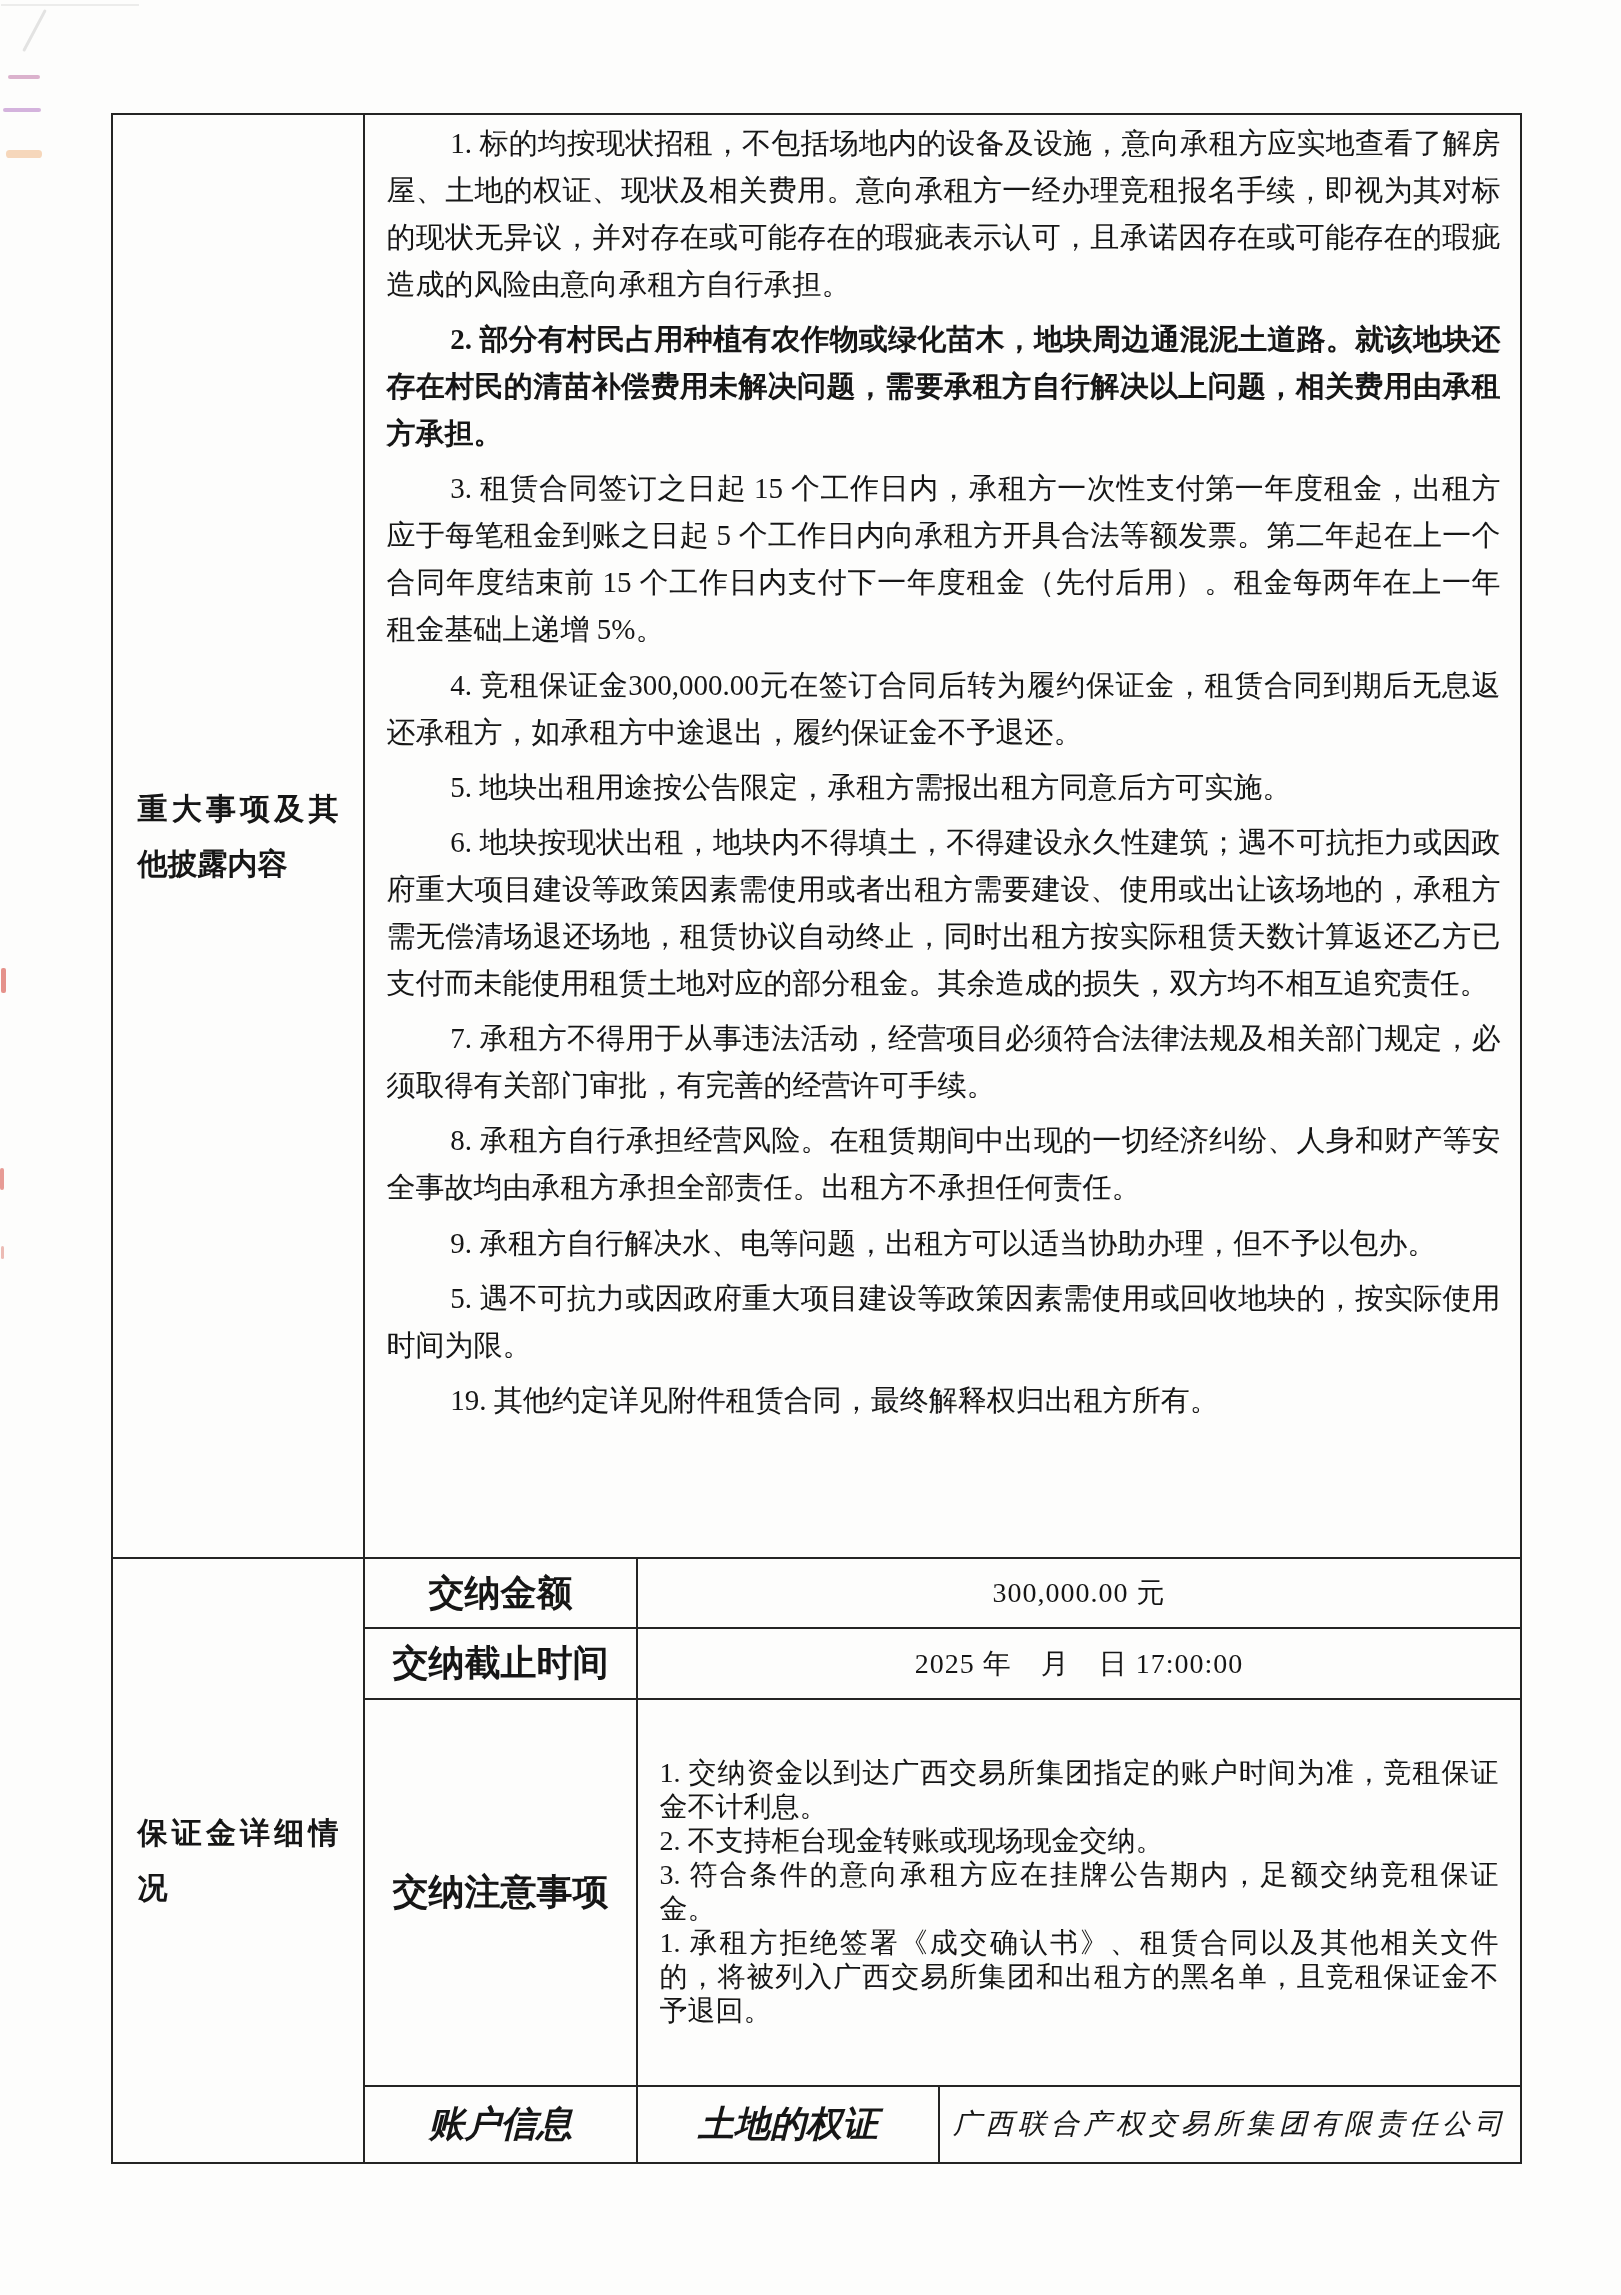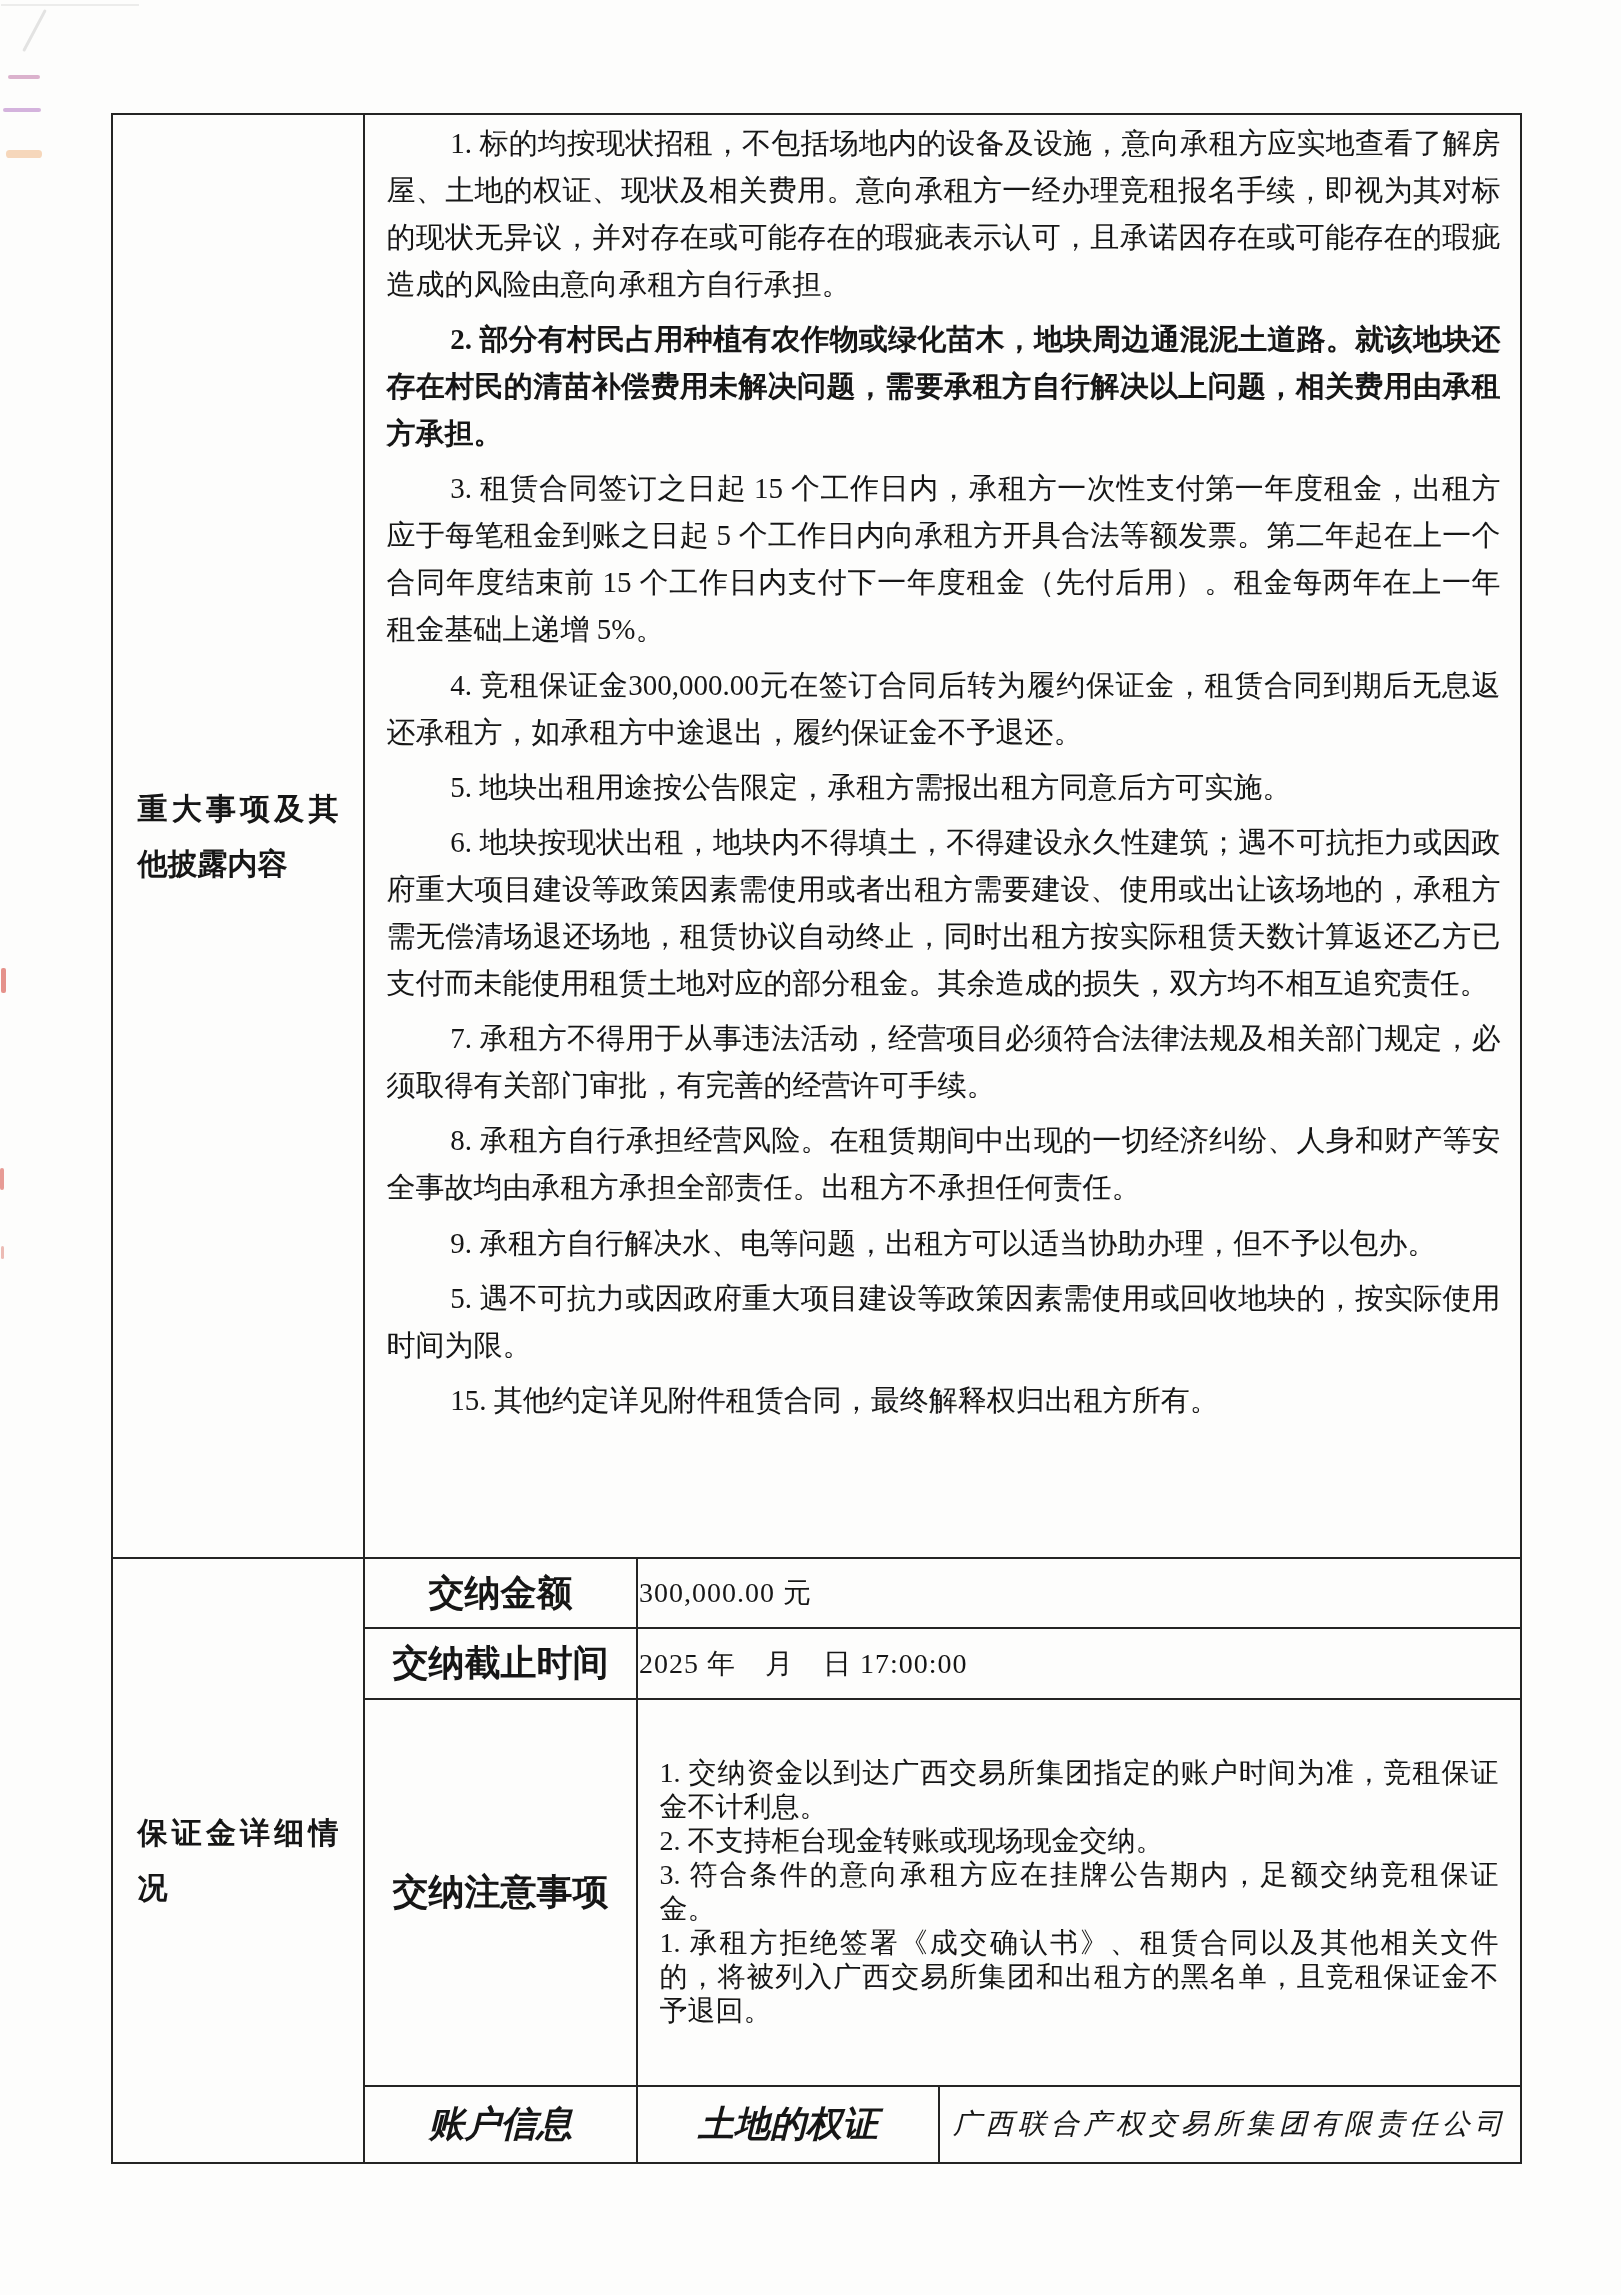--- a/index.html
+++ b/index.html
@@ -49,20 +49,21 @@
   .para.bold{font-weight:bold;}
   
   td.cell-label{
     font-weight:bold;
     font-size:36px;
     text-align:center;
     vertical-align:middle;
   }
   td.cell-value{
     font-size:28px;
+    text-align:center;
     vertical-align:middle;
     letter-spacing:1px;
   }
   td.cell-notes{
     vertical-align:middle;
     padding:9.2px 21.5px;
   }
   .note{
     font-size:28px;
     line-height:34px;
@@ -125,21 +126,21 @@
         <p class="para">1. 标的均按现状招租，不包括场地内的设备及设施，意向承租方应实地查看了解房屋、土地的权证、现状及相关费用。意向承租方一经办理竞租报名手续，即视为其对标的现状无异议，并对存在或可能存在的瑕疵表示认可，且承诺因存在或可能存在的瑕疵造成的风险由意向承租方自行承担。</p>
         <p class="para bold">2. 部分有村民占用种植有农作物或绿化苗木，地块周边通混泥土道路。就该地块还存在村民的清苗补偿费用未解决问题，需要承租方自行解决以上问题，相关费用由承租方承担。</p>
         <p class="para">3. 租赁合同签订之日起 15 个工作日内，承租方一次性支付第一年度租金，出租方应于每笔租金到账之日起 5 个工作日内向承租方开具合法等额发票。第二年起在上一个合同年度结束前 15 个工作日内支付下一年度租金（先付后用）。租金每两年在上一年租金基础上递增 5%。</p>
         <p class="para">4. 竞租保证金300,000.00元在签订合同后转为履约保证金，租赁合同到期后无息返还承租方，如承租方中途退出，履约保证金不予退还。</p>
         <p class="para">5. 地块出租用途按公告限定，承租方需报出租方同意后方可实施。</p>
         <p class="para">6. 地块按现状出租，地块内不得填土，不得建设永久性建筑；遇不可抗拒力或因政府重大项目建设等政策因素需使用或者出租方需要建设、使用或出让该场地的，承租方需无偿清场退还场地，租赁协议自动终止，同时出租方按实际租赁天数计算返还乙方已支付而未能使用租赁土地对应的部分租金。其余造成的损失，双方均不相互追究责任。</p>
         <p class="para">7. 承租方不得用于从事违法活动，经营项目必须符合法律法规及相关部门规定，必须取得有关部门审批，有完善的经营许可手续。</p>
         <p class="para">8. 承租方自行承担经营风险。在租赁期间中出现的一切经济纠纷、人身和财产等安全事故均由承租方承担全部责任。出租方不承担任何责任。</p>
         <p class="para">9. 承租方自行解决水、电等问题，出租方可以适当协助办理，但不予以包办。</p>
         <p class="para">5. 遇不可抗力或因政府重大项目建设等政策因素需使用或回收地块的，按实际使用时间为限。</p>
-        <p class="para">15. 其他约定详见附件租赁合同，最终解释权归出租方所有。</p>
+        <p class="para">19. 其他约定详见附件租赁合同，最终解释权归出租方所有。</p>
       </td>
     </tr>
 
     <tr class="r2">
       <td class="cell-header" rowspan="4">
         <div class="hdr-text">保证金详细情况</div>
       </td>
       <td class="cell-label">交纳金额</td>
       <td class="cell-value" colspan="2">300,000.00 元</td>
     </tr>

